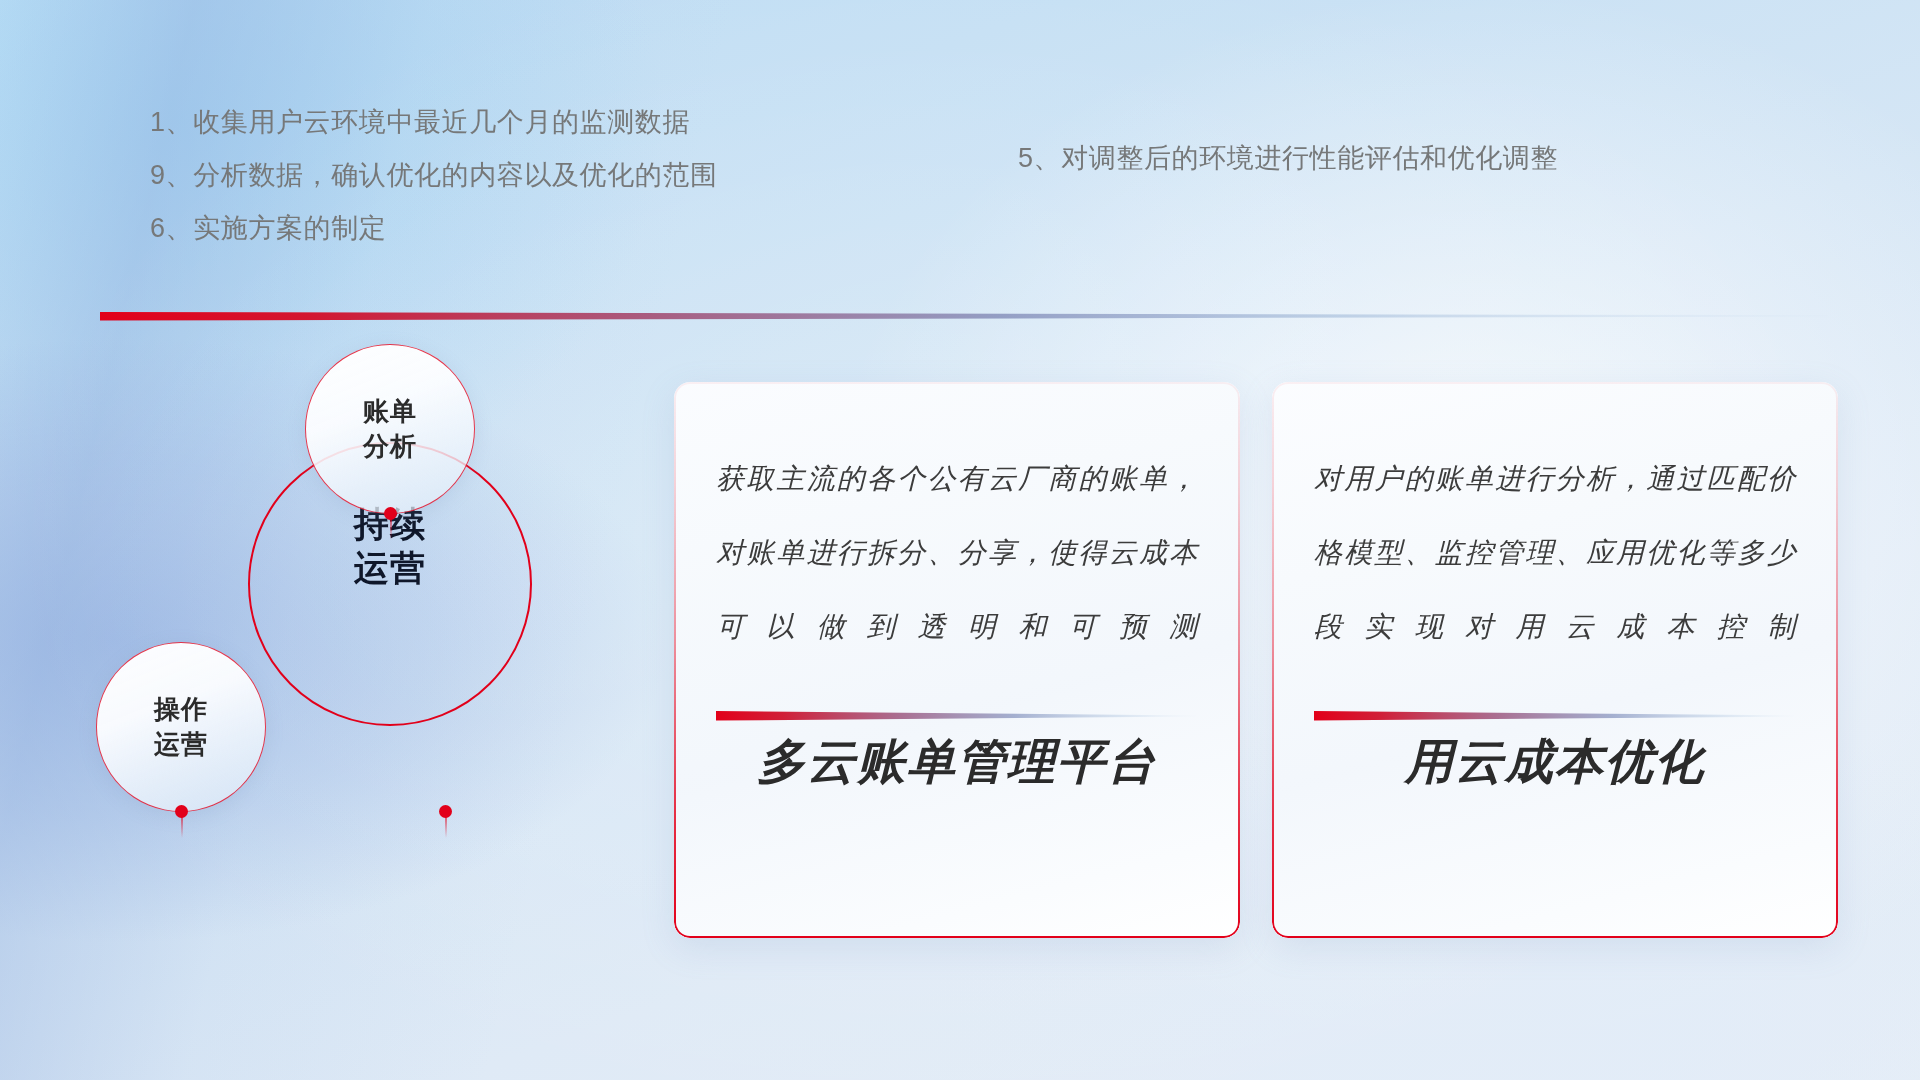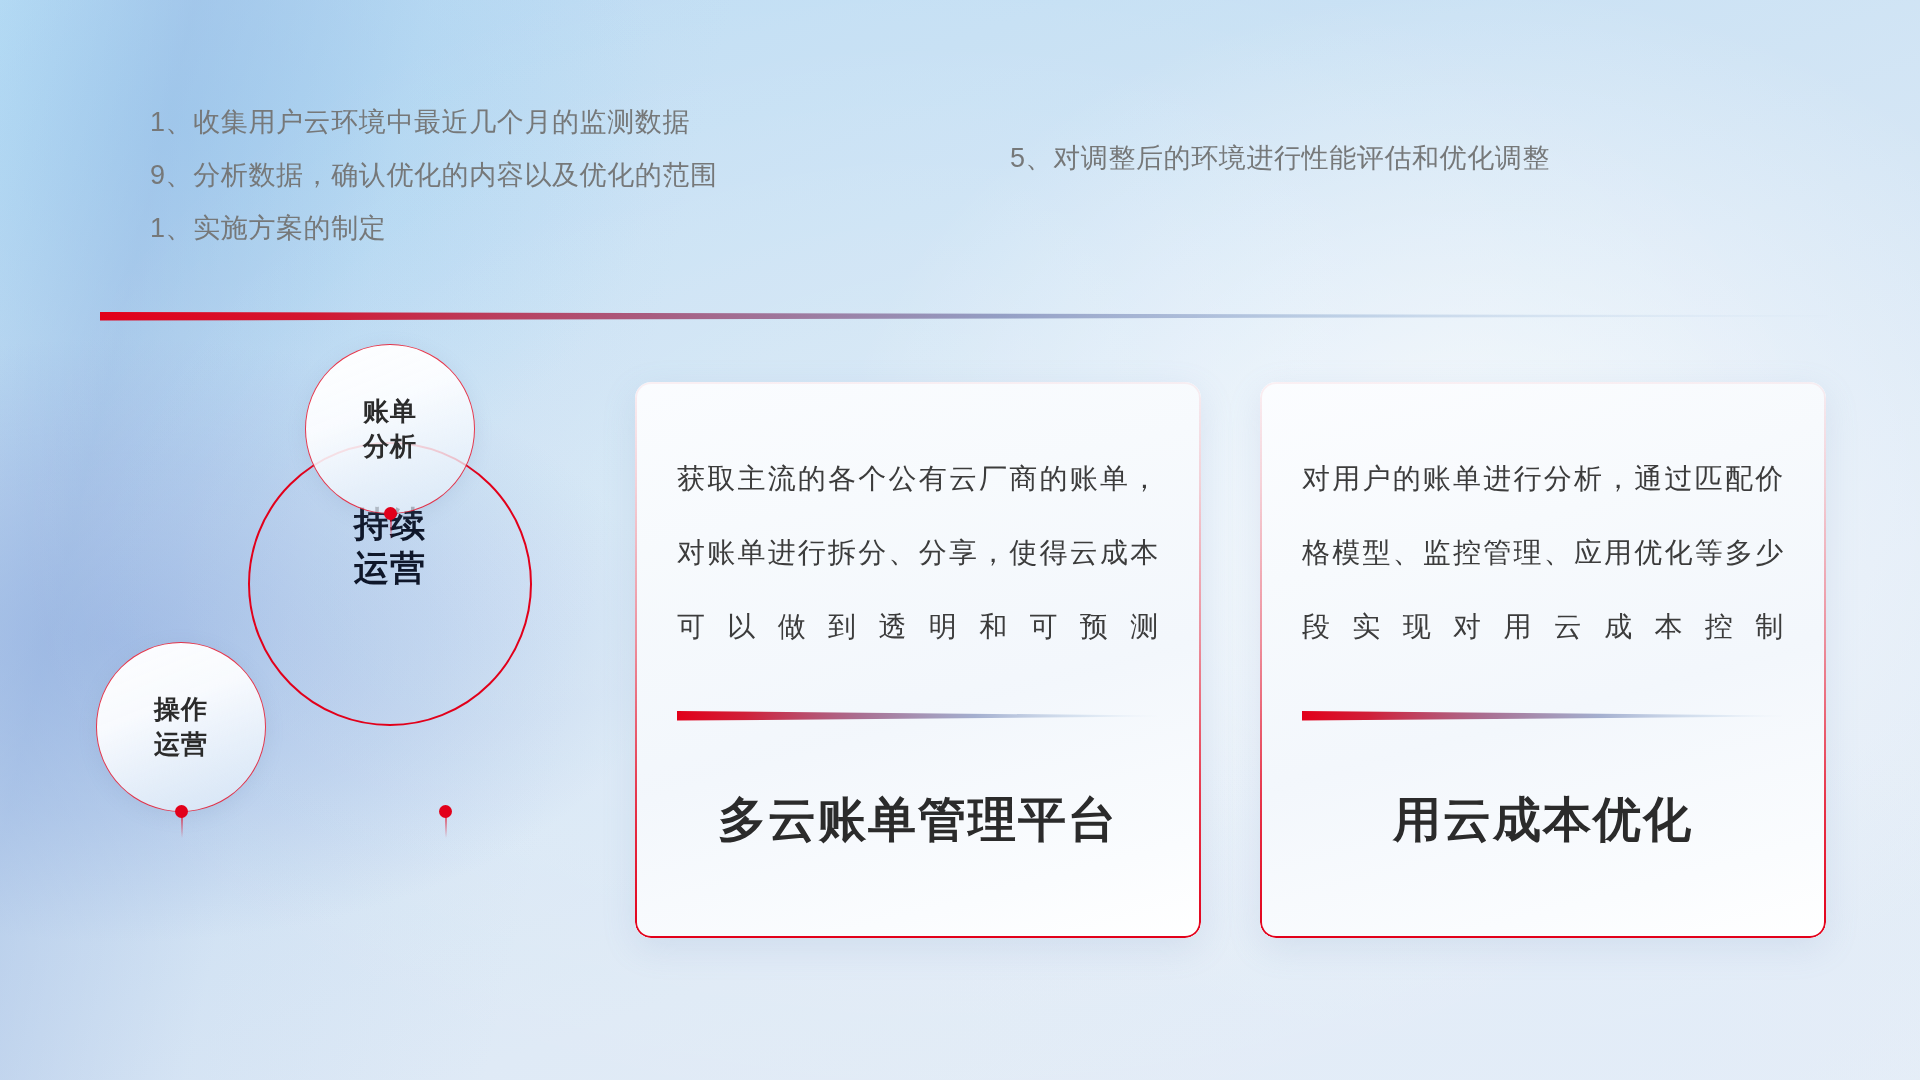--- a/index.html
+++ b/index.html
@@ -55,21 +55,21 @@
       radial-gradient(ellipse 1400px 900px at 960px 540px, rgba(255,255,255,0.22) 0%, rgba(255,255,255,0) 68%);
   }
 
   
   .steps {
     position: absolute;
     top: 96px;
     left: 150px;
     width: 1700px;
     display: flex;
-    gap: 0px;
+    gap: 8px;
   }
   .steps-col { display: flex; flex-direction: column; }
   .steps-col.left  { width: 860px; padding-top: 0px; }
   .steps-col.right { width: 800px; padding-top: 36px; }
 
   .step-line {
     font-size: 27px;
     line-height: 53px;
     color: #767879;
     letter-spacing: 0.6px;
@@ -157,24 +157,25 @@
     width: 2px; height: 22px;
     background: linear-gradient(180deg, rgba(226,0,26,0.62) 0%, rgba(226,0,26,0) 100%);
   }
   .dot-tail.top        { left: 301.5px; top: 166px; }
   .dot-tail.bottomleft { left: 92.5px;  top: 464px; }
   .dot-tail.bottomright{ left: 356.5px; top: 464px; }
 
   
   .cards {
     position: absolute;
-    left: 635px;
+    left: 674px;
     top: 382px;
     display: flex;
-    gap: 59px;
+    gap: 32px;
+    font-style: italic;
   }
   .card {
     position: relative;
     width: 566px;
     height: 556px;
     border-radius: 16px;
     background:
       linear-gradient(165deg, rgba(252,253,255,0.96) 0%, rgba(247,250,253,0.97) 30%, rgba(243,247,252,0.98) 58%, rgba(250,252,254,1) 86%, rgba(255,255,255,1) 100%);
     padding: 60px 42px 0 42px;
     overflow: hidden;
@@ -210,21 +211,20 @@
     height: 230px;
   }
   .card-divider {
     position: relative;
     margin-top: 36px;
     width: 480px;
     height: 18px;
   }
   .card-title {
     position: relative;
-    margin-top: 58px;
     font-size: 48px;
     font-weight: bold;
     color: #2b2b2b;
     letter-spacing: 2px;
     text-align: center;
   }
 </style>
 </head>
 <body>
 
@@ -235,21 +235,21 @@
   <div class="bg-layer bg-blob-left"></div>
   <div class="bg-layer bg-blob-right"></div>
   <div class="bg-layer bg-blob-bottomright"></div>
   <div class="bg-layer bg-streak"></div>
   <div class="bg-layer bg-vign"></div>
 
   <div class="steps">
     <div class="steps-col left">
       <div class="step-line">1、收集用户云环境中最近几个月的监测数据</div>
       <div class="step-line">9、分析数据，确认优化的内容以及优化的范围</div>
-      <div class="step-line">1、实施方案的制定</div>
+      <div class="step-line">6、实施方案的制定</div>
     </div>
     <div class="steps-col right">
       <div class="step-line">5、对调整后的环境进行性能评估和优化调整</div>
     </div>
   </div>
 
   <svg class="main-divider" viewBox="0 0 1728 20" preserveAspectRatio="none">
     <defs>
       <linearGradient id="gradMain" x1="0" y1="0" x2="1" y2="0">
         <stop offset="0%" stop-color="#e2001a" stop-opacity="1"></stop>

